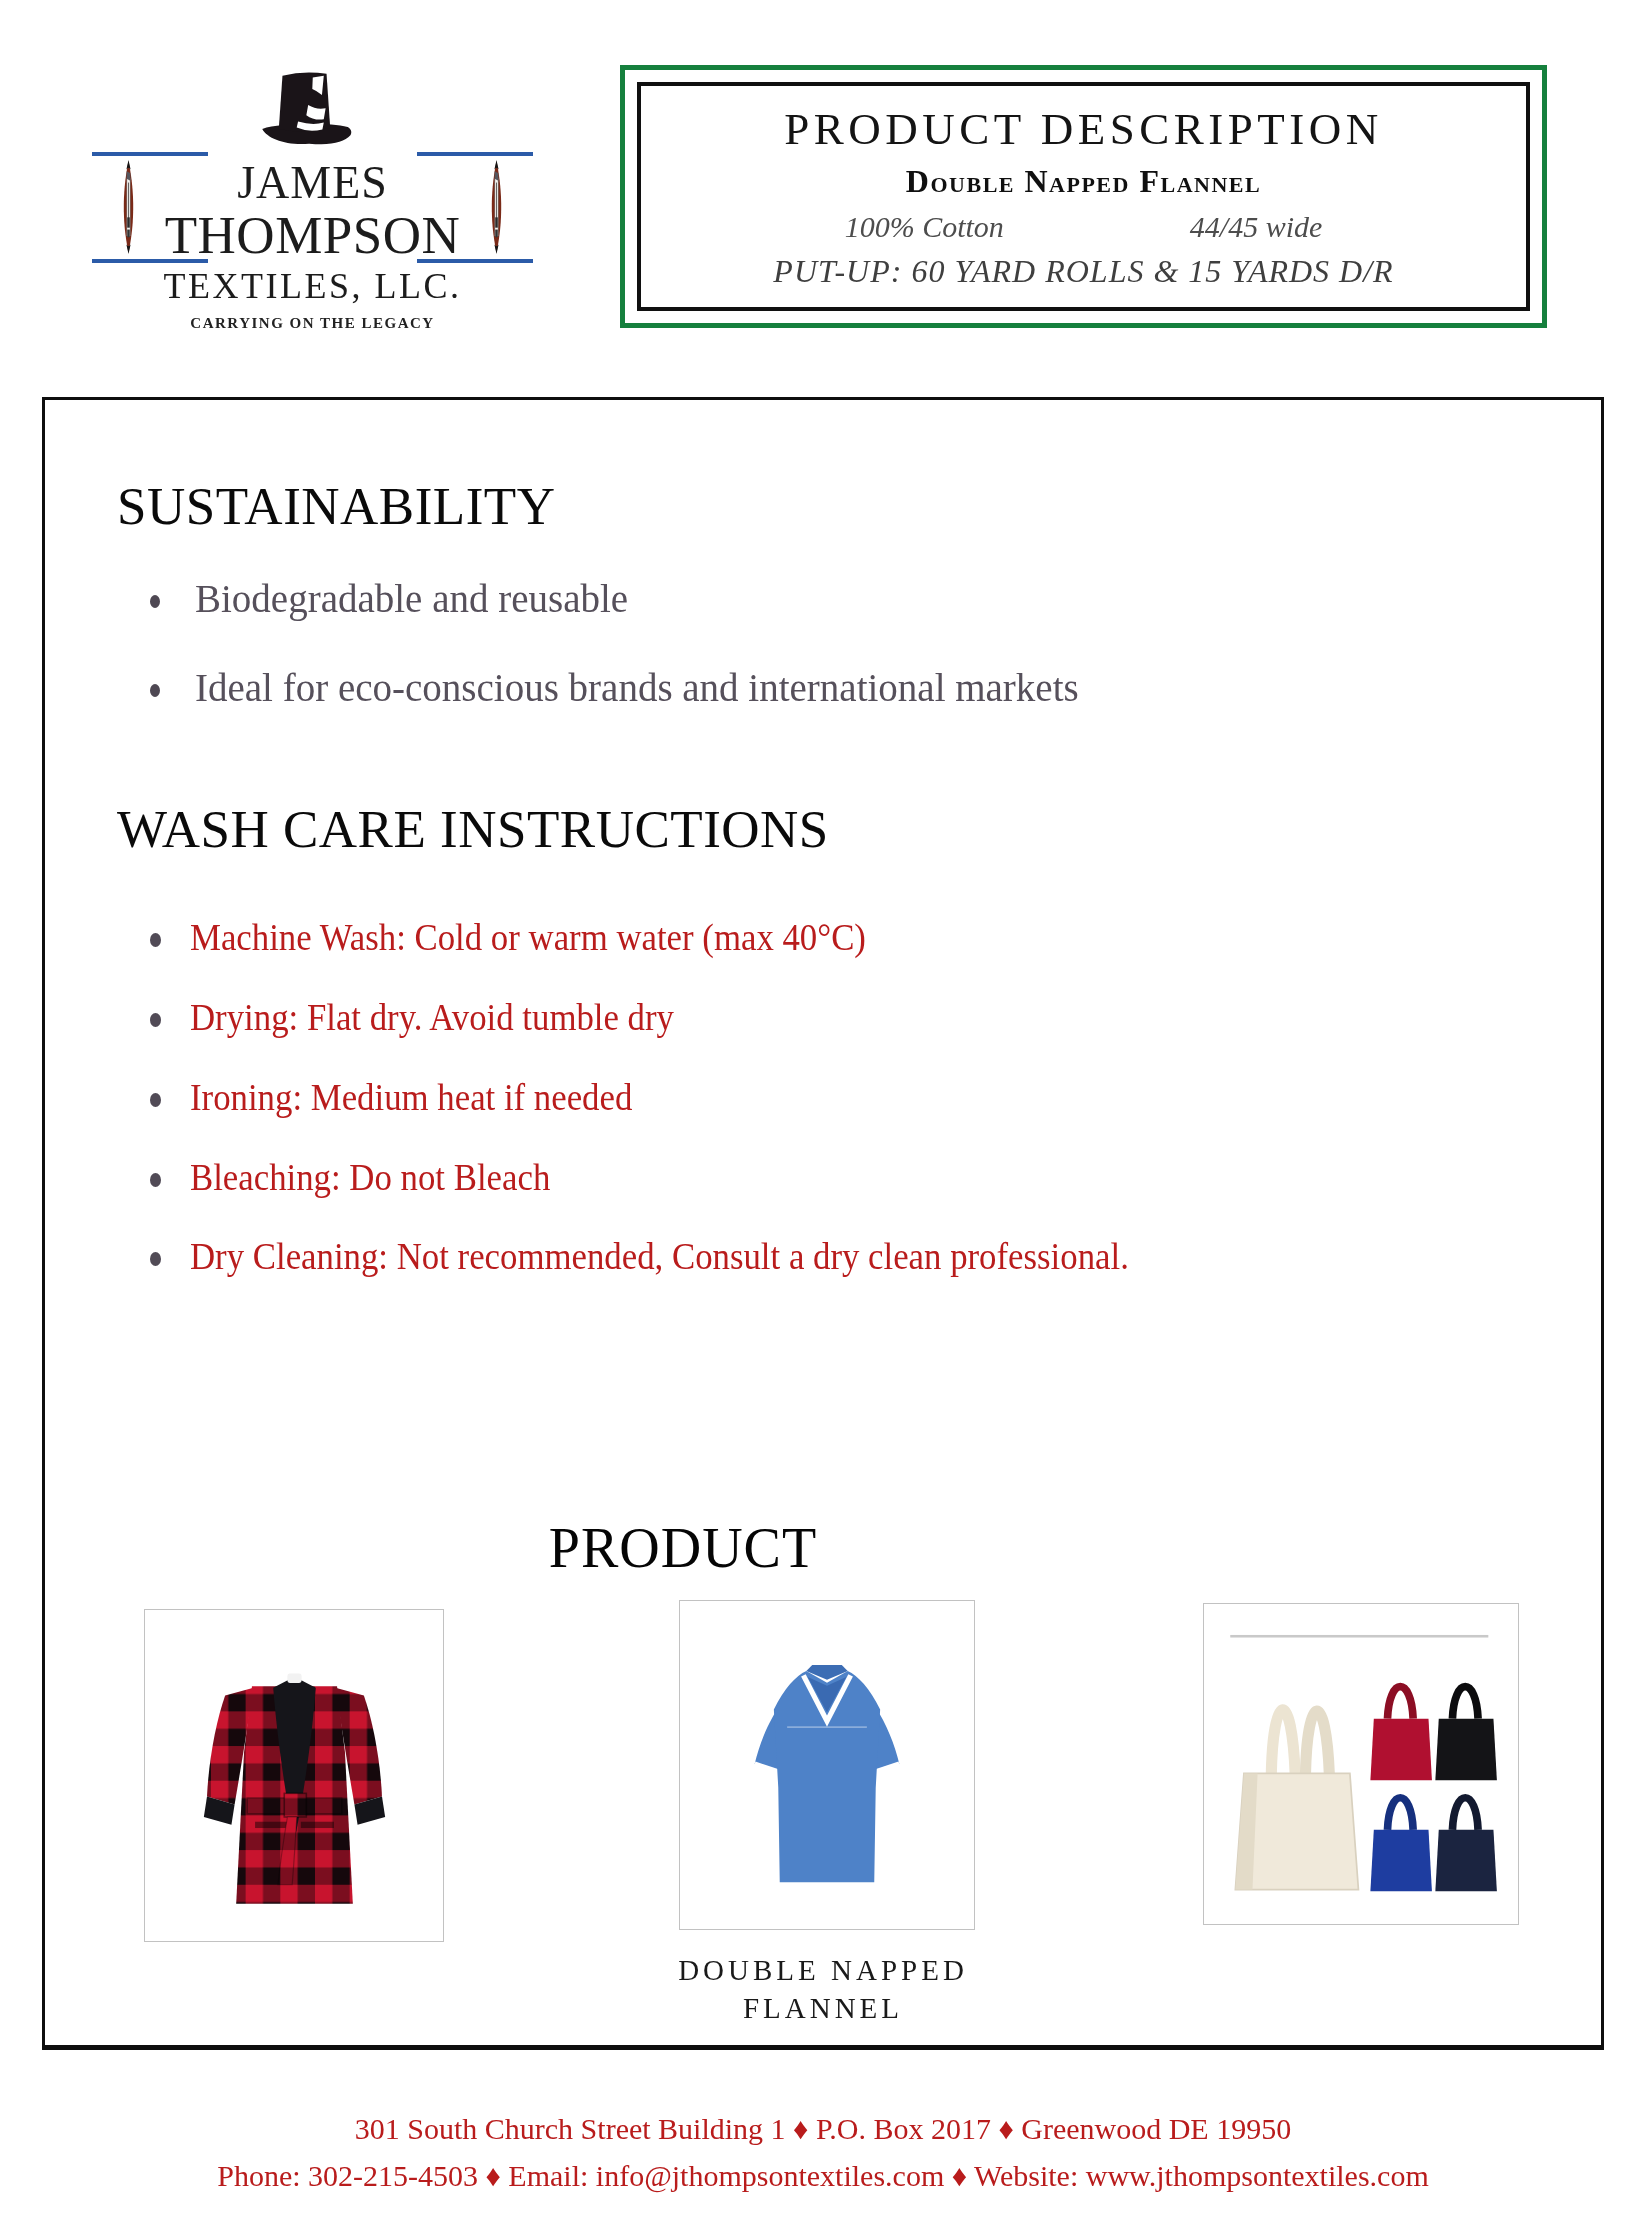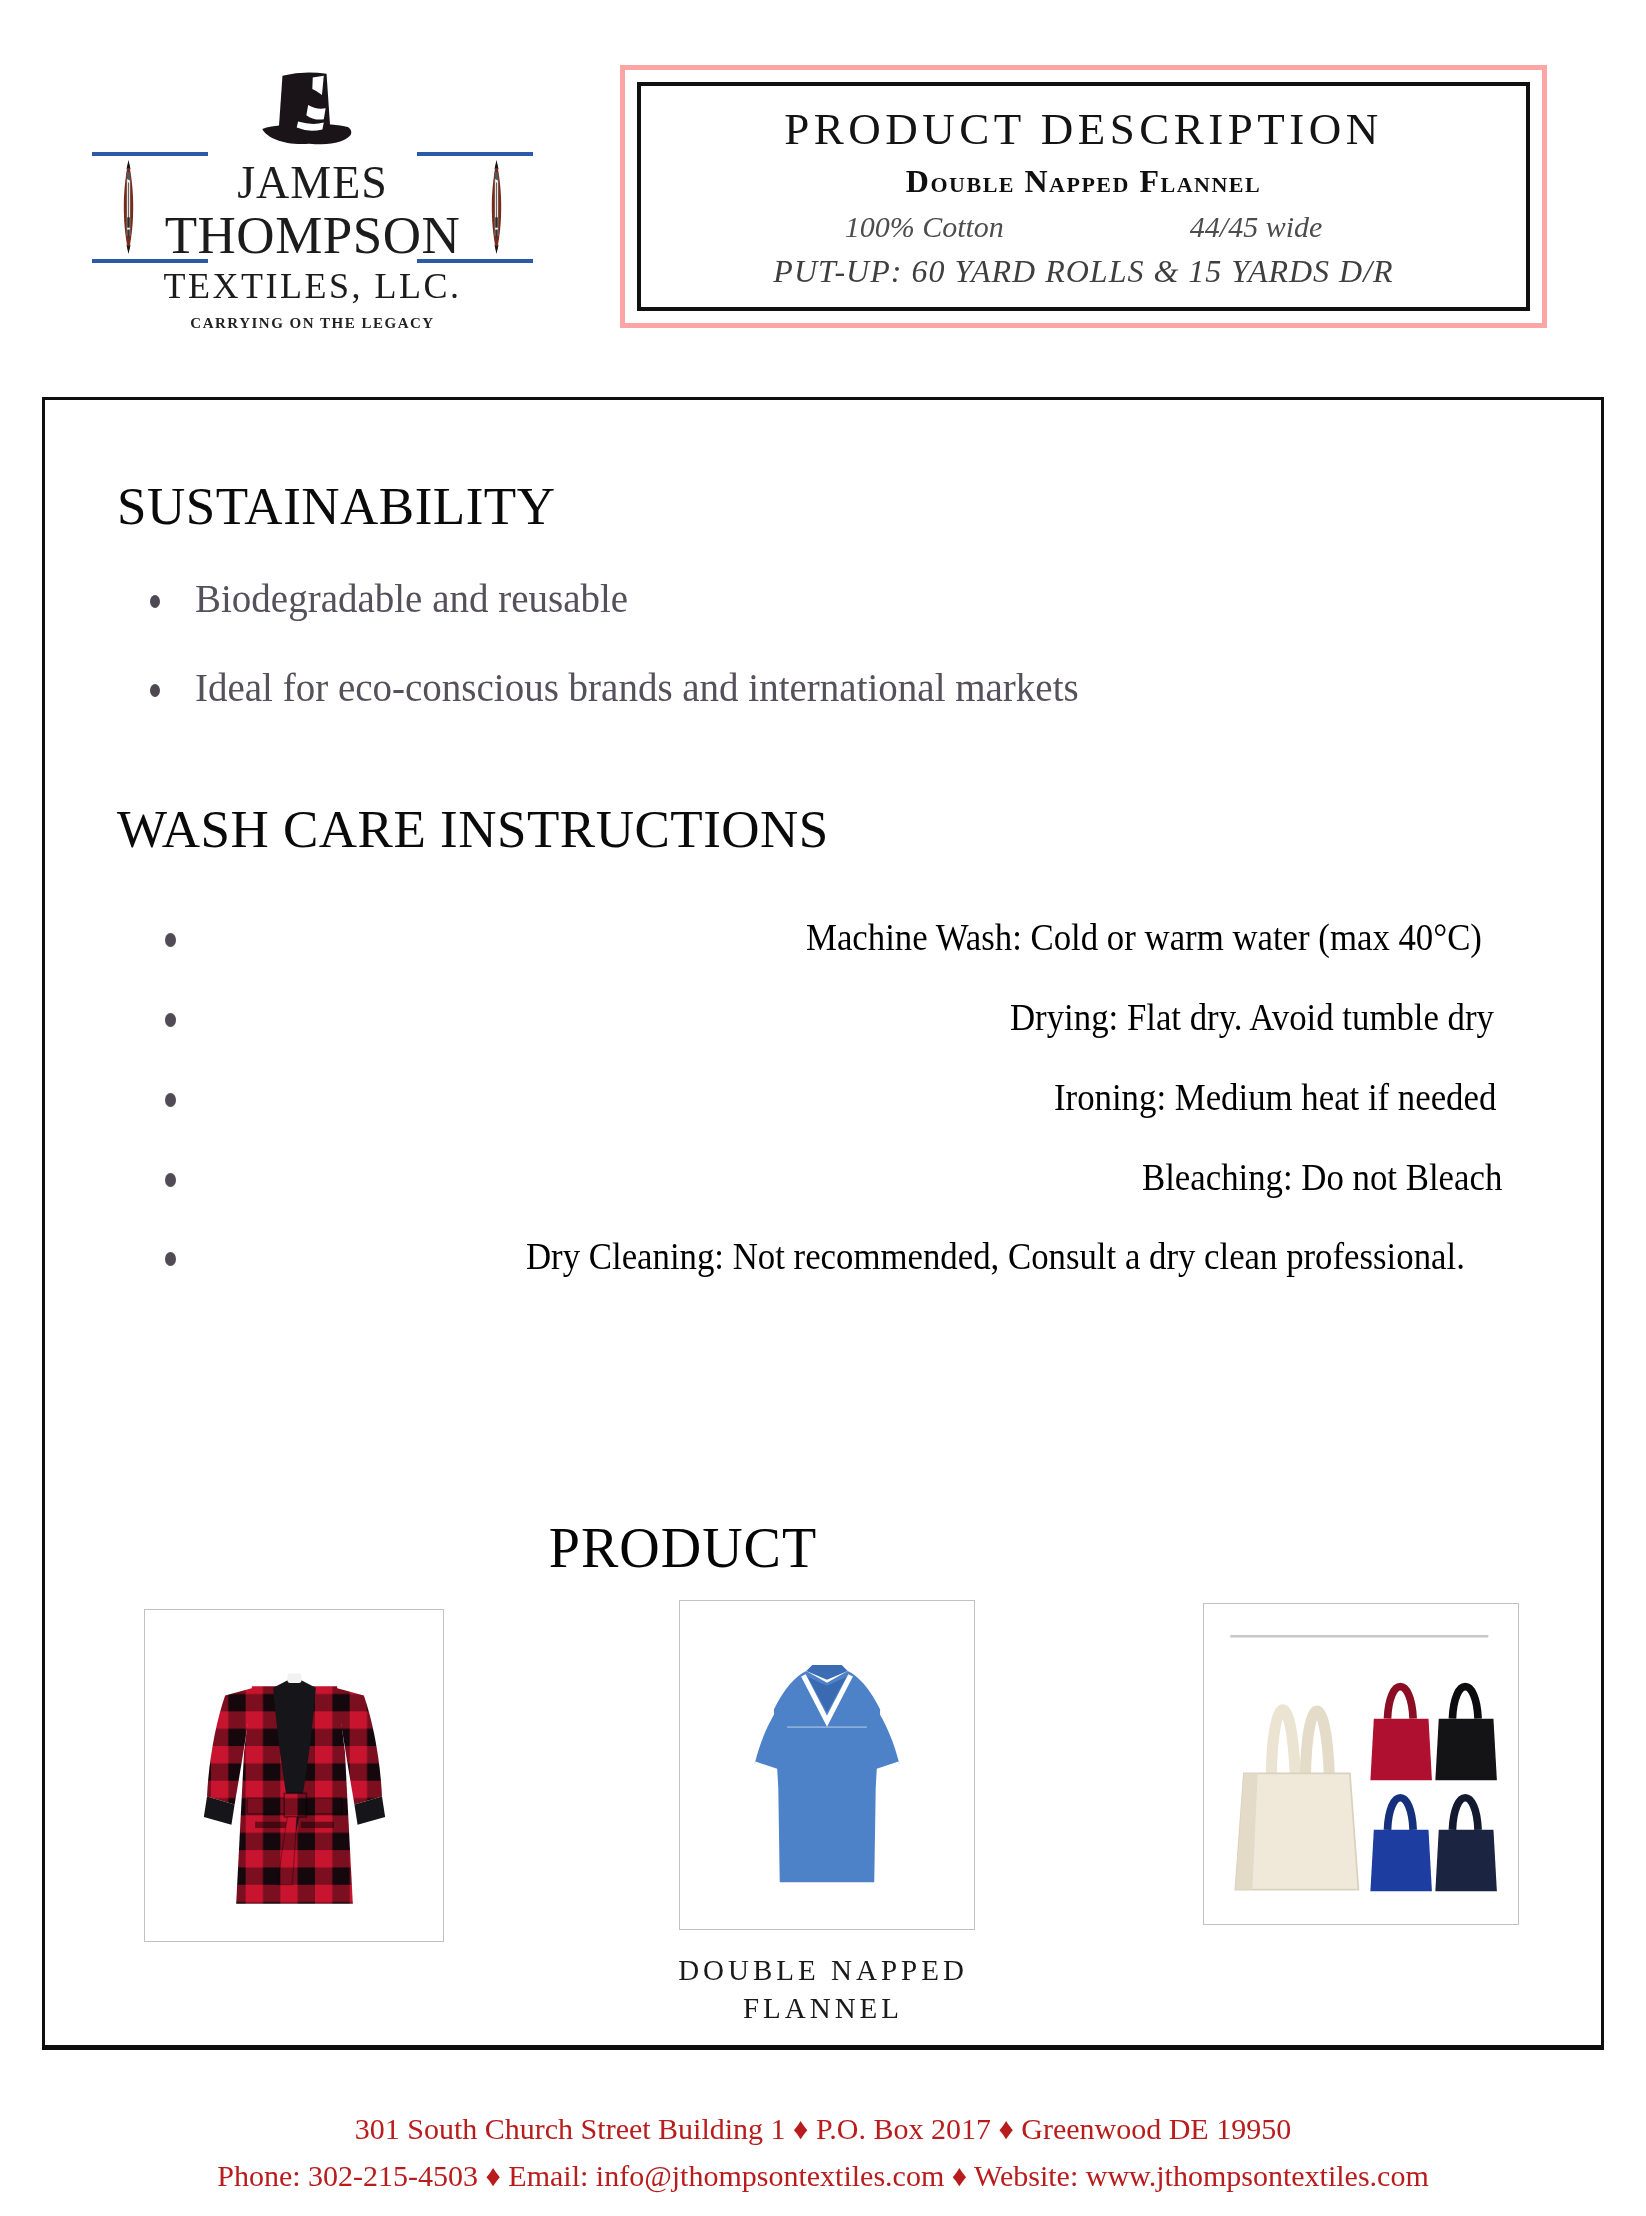--- a/index.html
+++ b/index.html
@@ -23,42 +23,42 @@
   .shuttle{top:160px;width:15px;height:94px;}
   .sh-l{left:121px;}
   .sh-r{left:489px;}
   .logo-text{left:91px;width:443px;text-align:center;color:#1c1c1c;line-height:1;}
   .logo-james{top:160px;font-size:46px;letter-spacing:1px;}
   .logo-thompson{top:209px;font-size:53px;letter-spacing:0.5px;}
   .logo-textiles{top:268px;font-size:36px;letter-spacing:2.5px;}
   .logo-tagline{top:316px;font-size:15px;letter-spacing:1.5px;font-weight:600;color:#222;}
 
   
-  .desc-outer{left:620px;top:65px;width:927px;height:263px;border:5px solid #fca5a5;box-sizing:border-box;background:#fff;}
+  .desc-outer{left:620px;top:65px;width:927px;height:263px;border:5px solid #15803d;box-sizing:border-box;background:#fff;}
   .desc-inner{position:absolute;left:12px;top:12px;right:12px;bottom:12px;border:4px solid #101010;
       display:flex;flex-direction:column;align-items:center;text-align:center;}
   .desc-title{margin-top:21px;font-size:45px;letter-spacing:4.5px;color:#141414;line-height:1;}
   .desc-name{margin-top:13px;font-size:32px;font-weight:700;font-variant:small-caps;letter-spacing:1.5px;color:#101010;line-height:1;}
   .desc-specs{margin-top:15px;display:flex;gap:186px;font-style:italic;font-size:30px;color:#4d4d4d;line-height:1;}
   .desc-putup{margin-top:13px;font-style:italic;font-size:32px;letter-spacing:1px;color:#3f3f3f;line-height:1;}
 
   
   .main-box{left:42px;top:397px;width:1562px;height:1653px;border:3px solid #0e0e0e;border-bottom-width:5px;box-sizing:border-box;background:#fff;}
 
   .h1{font-size:53px;color:#0a0a0a;line-height:1;letter-spacing:0.5px;}
   .sus-h{left:117px;top:480px;}
   .wash-h{left:117px;top:803px;}
   .prod-h{left:42px;top:1520px;width:1282px;text-align:center;font-size:56px;color:#050505;line-height:1;letter-spacing:1px;}
 
   ul.blist{list-style:none;margin:0;padding:0;}
   ul.blist li{position:relative;line-height:1.05;}
   .sus-list{left:149px;top:579px;width:1360px;font-size:39px;color:#56505b;}
   .sus-list li{padding-left:46px;margin-bottom:48px;}
   .sus-list li::before{content:"";position:absolute;left:1px;top:0.40em;width:10px;height:13px;border-radius:50%;background:#4e4853;}
-  .wash-list{left:165px;top:919px;width:1360px;font-size:37px;color:#000000;text-align:right;}
+  .wash-list{left:150px;top:919px;width:1360px;font-size:37px;color:#b91c1c;}
   .wash-list li{padding-left:40px;margin-bottom:41px;}
   .wash-list li::before{content:"";position:absolute;left:0;top:0.38em;width:11px;height:14px;border-radius:50%;background:#514b56;}
   .wash-list li span{display:inline-block;transform:scaleX(.94);transform-origin:left;}
 
   
   .img-card{background:#fff;border:1px solid #c2c2c2;box-sizing:border-box;display:flex;align-items:center;justify-content:center;}
   .card-robe{left:144px;top:1609px;width:300px;height:333px;}
   .card-scrub{left:679px;top:1600px;width:296px;height:330px;}
   .card-totes{left:1203px;top:1603px;width:316px;height:322px;}
 

